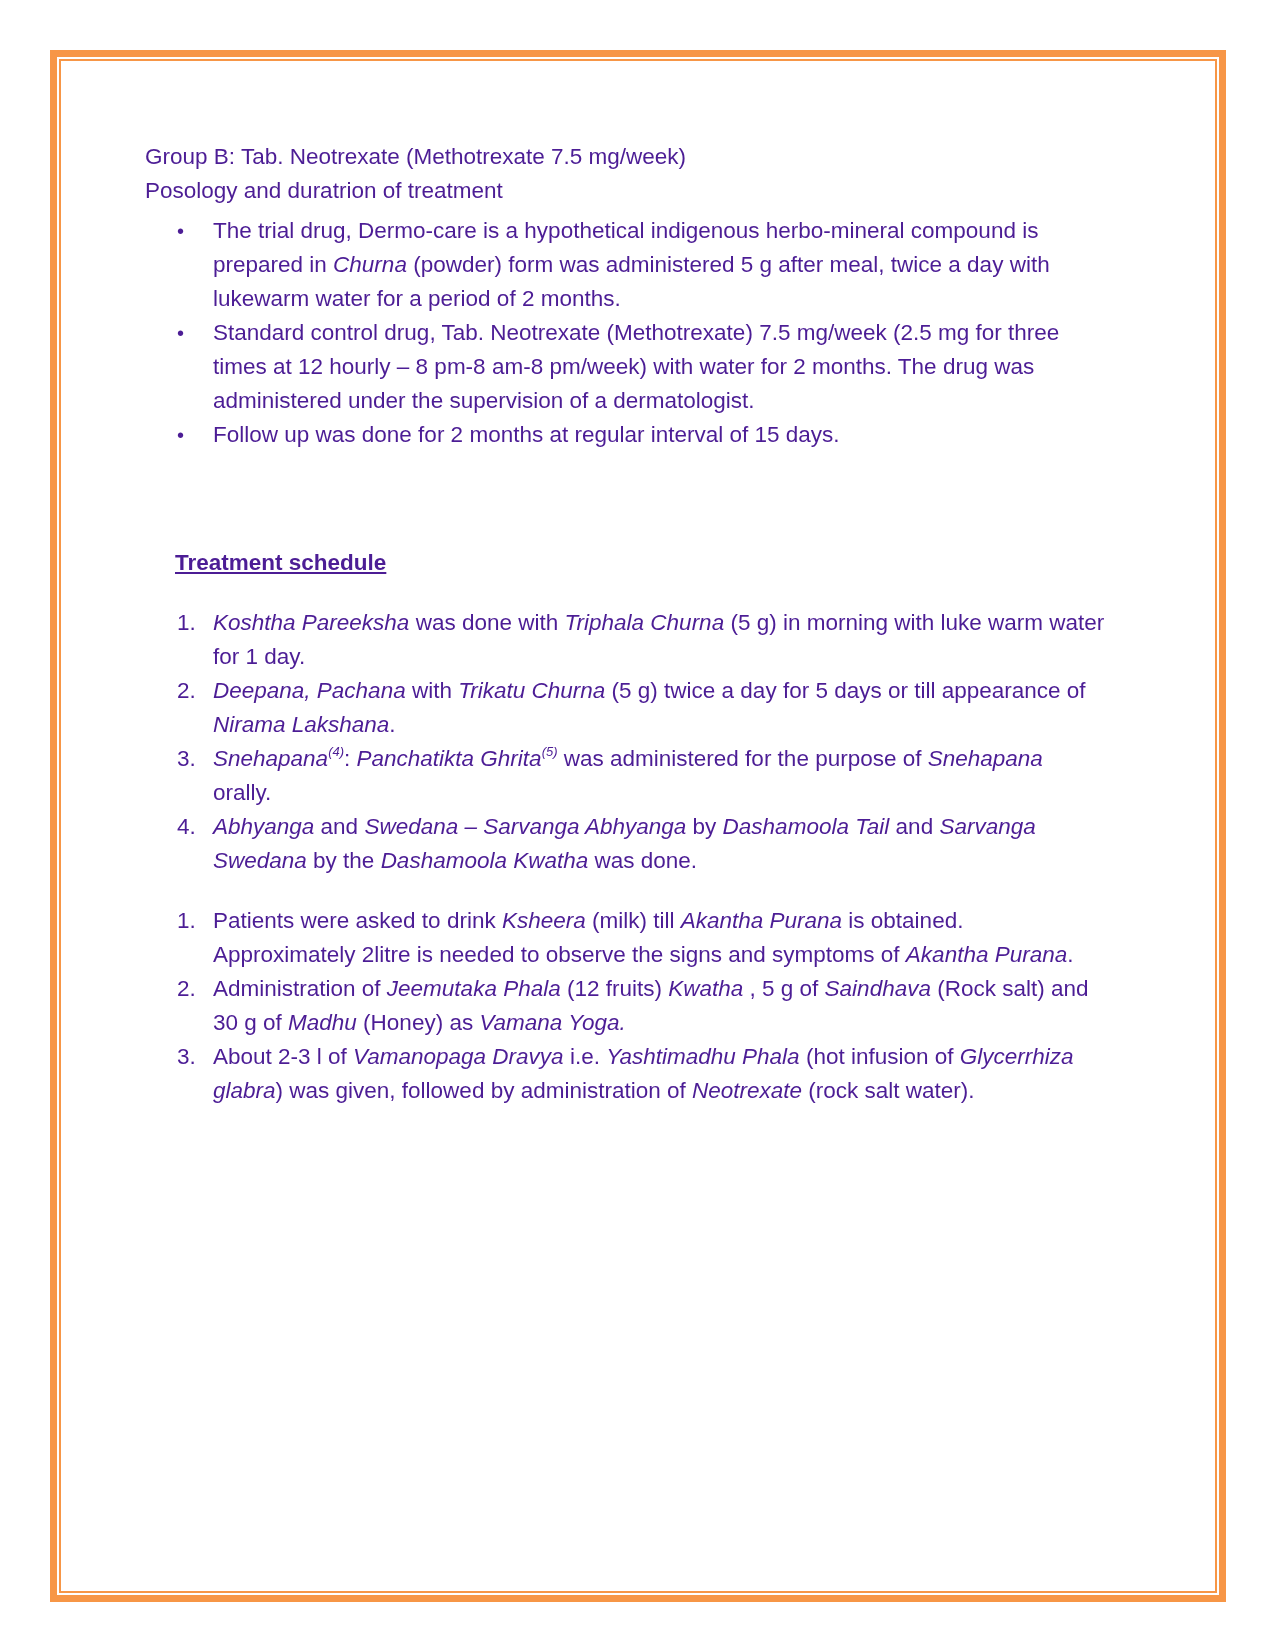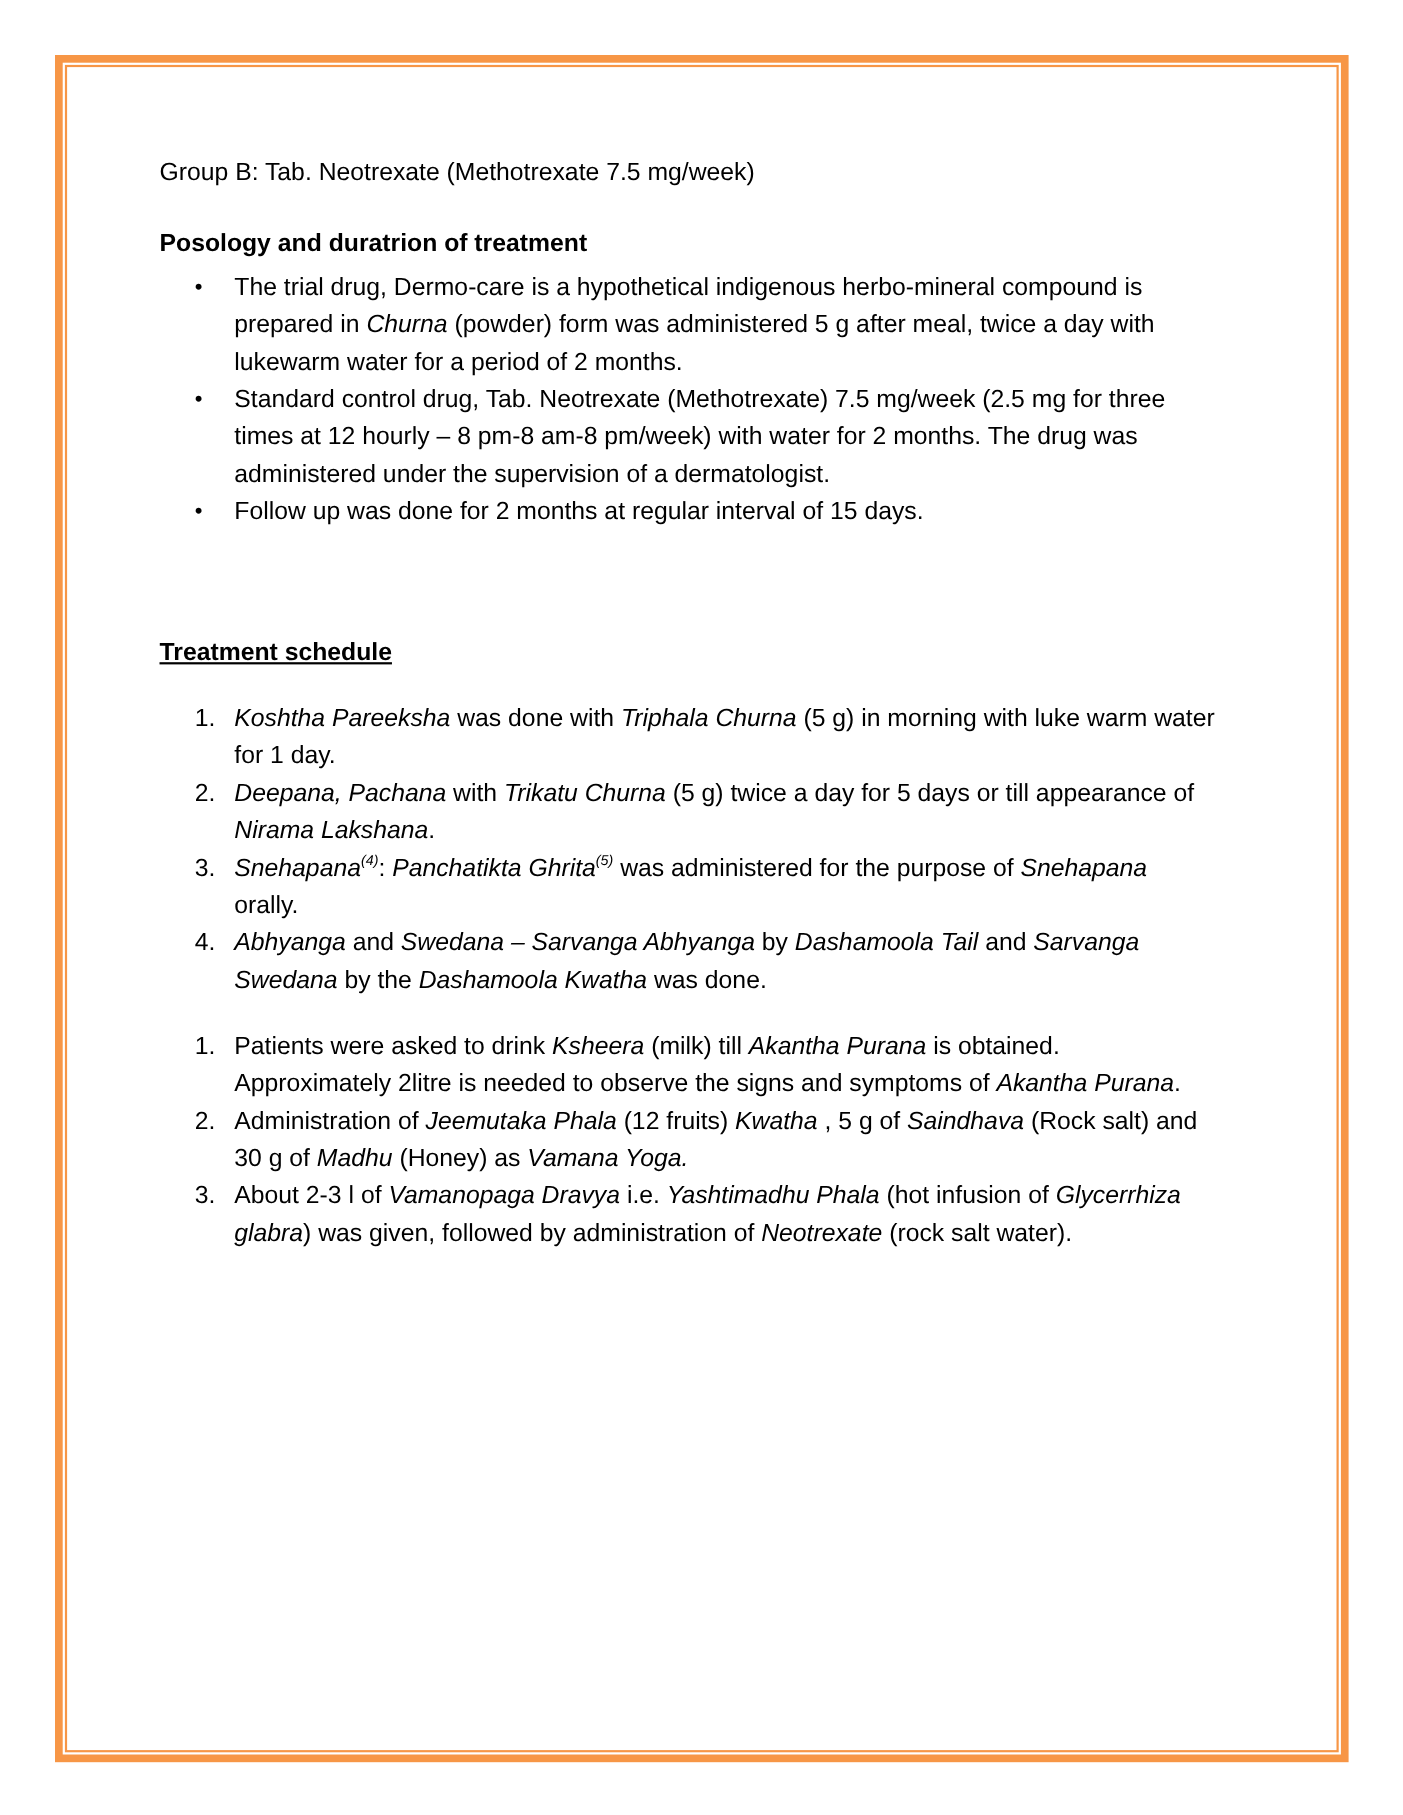--- a/index.html
+++ b/index.html
@@ -7,32 +7,32 @@
   .frame-outer {
     position: absolute; left: 50px; top: 50px; width: 1176px; height: 1552px;
     box-sizing: border-box; border: 7px solid #f79646;
   }
   .frame-inner {
     position: absolute; left: 2px; top: 2px; right: 2px; bottom: 2px;
     border: 2px solid #f79646;
   }
   .content {
     position: absolute; left: 145px; top: 140px; width: 960px;
-    font-family: "Liberation Sans", sans-serif; color: #000000;
+    font-family: "Liberation Sans", sans-serif; color: #4c1d95;
     font-size: 22.5px; line-height: 34px;
   }
   p { margin: 0; }
   .group-b { margin-top: 0; }
-  .h-bold { font-weight: bold; margin-top: 30px; }
+  .h-bold { font-weight: normal; }
   ul.bullets { margin: 6px 0 13px 0; padding-left: 68px; list-style: none; }
   ul.bullets li { position: relative; }
   ul.bullets li::before {
     content: "\2022"; position: absolute; left: -36px; top: 0; font-size: 20px;
   }
-  .h-underline { font-weight: bold; text-decoration: underline; margin-top: 94px; }
+  .h-underline { font-weight: bold; text-decoration: underline; margin-top: 94px; margin-left: 30px; }
   .h-italic { font-weight: bold; font-style: italic; margin-top: 26px; }
   ol.steps { margin: 26px 0 0 0; padding-left: 68px; list-style: none; }
   ol.steps li { position: relative; }
   ol.steps li .num { position: absolute; left: -36px; top: 0; }
   i { font-style: italic; }
   sup { font-size: 13px; font-style: italic; line-height: 0; vertical-align: 10px; }
   .yoga-head { margin-top: 26px; }
 </style>
 </head>
 <body>

